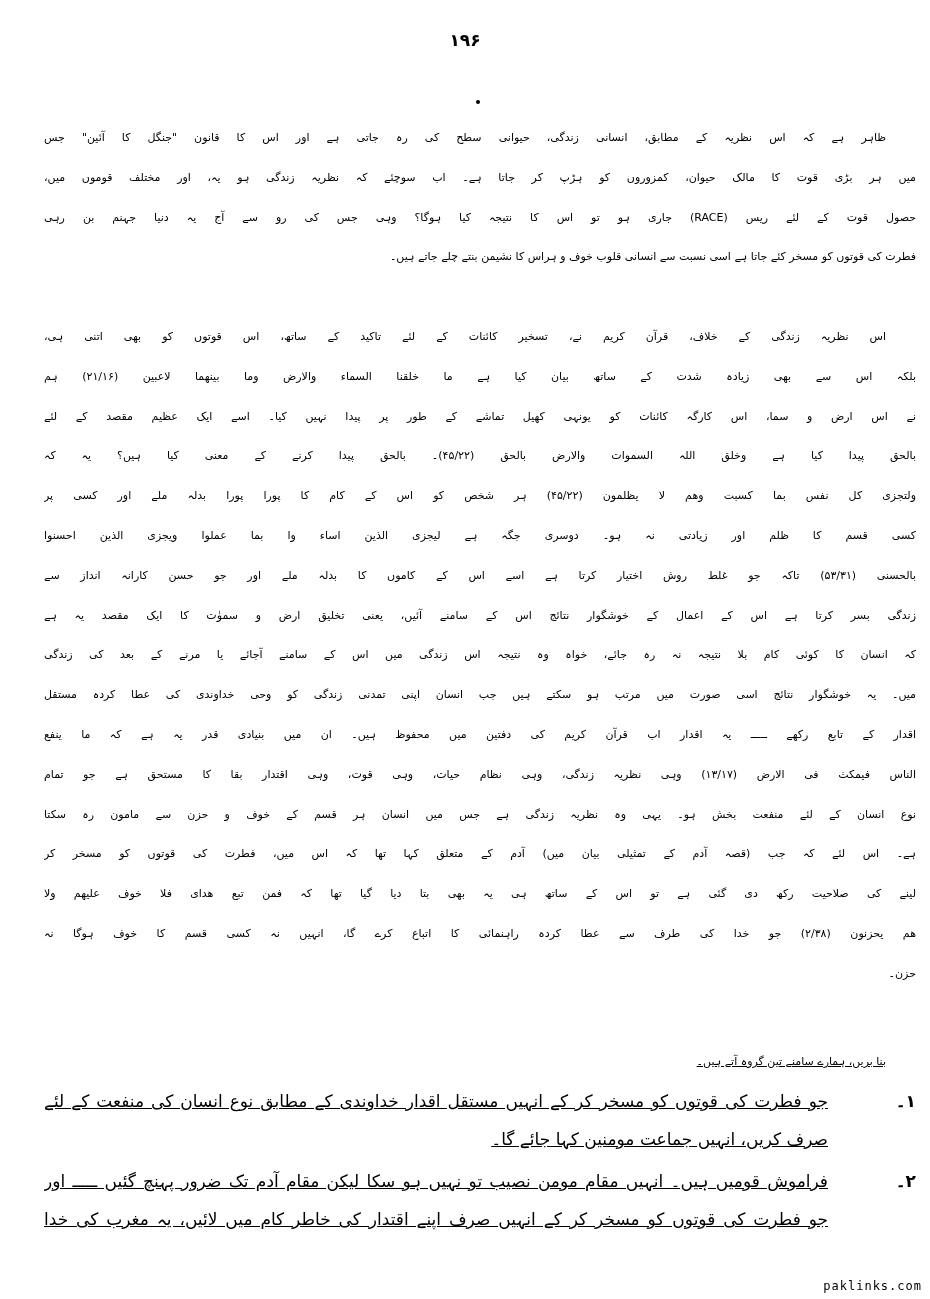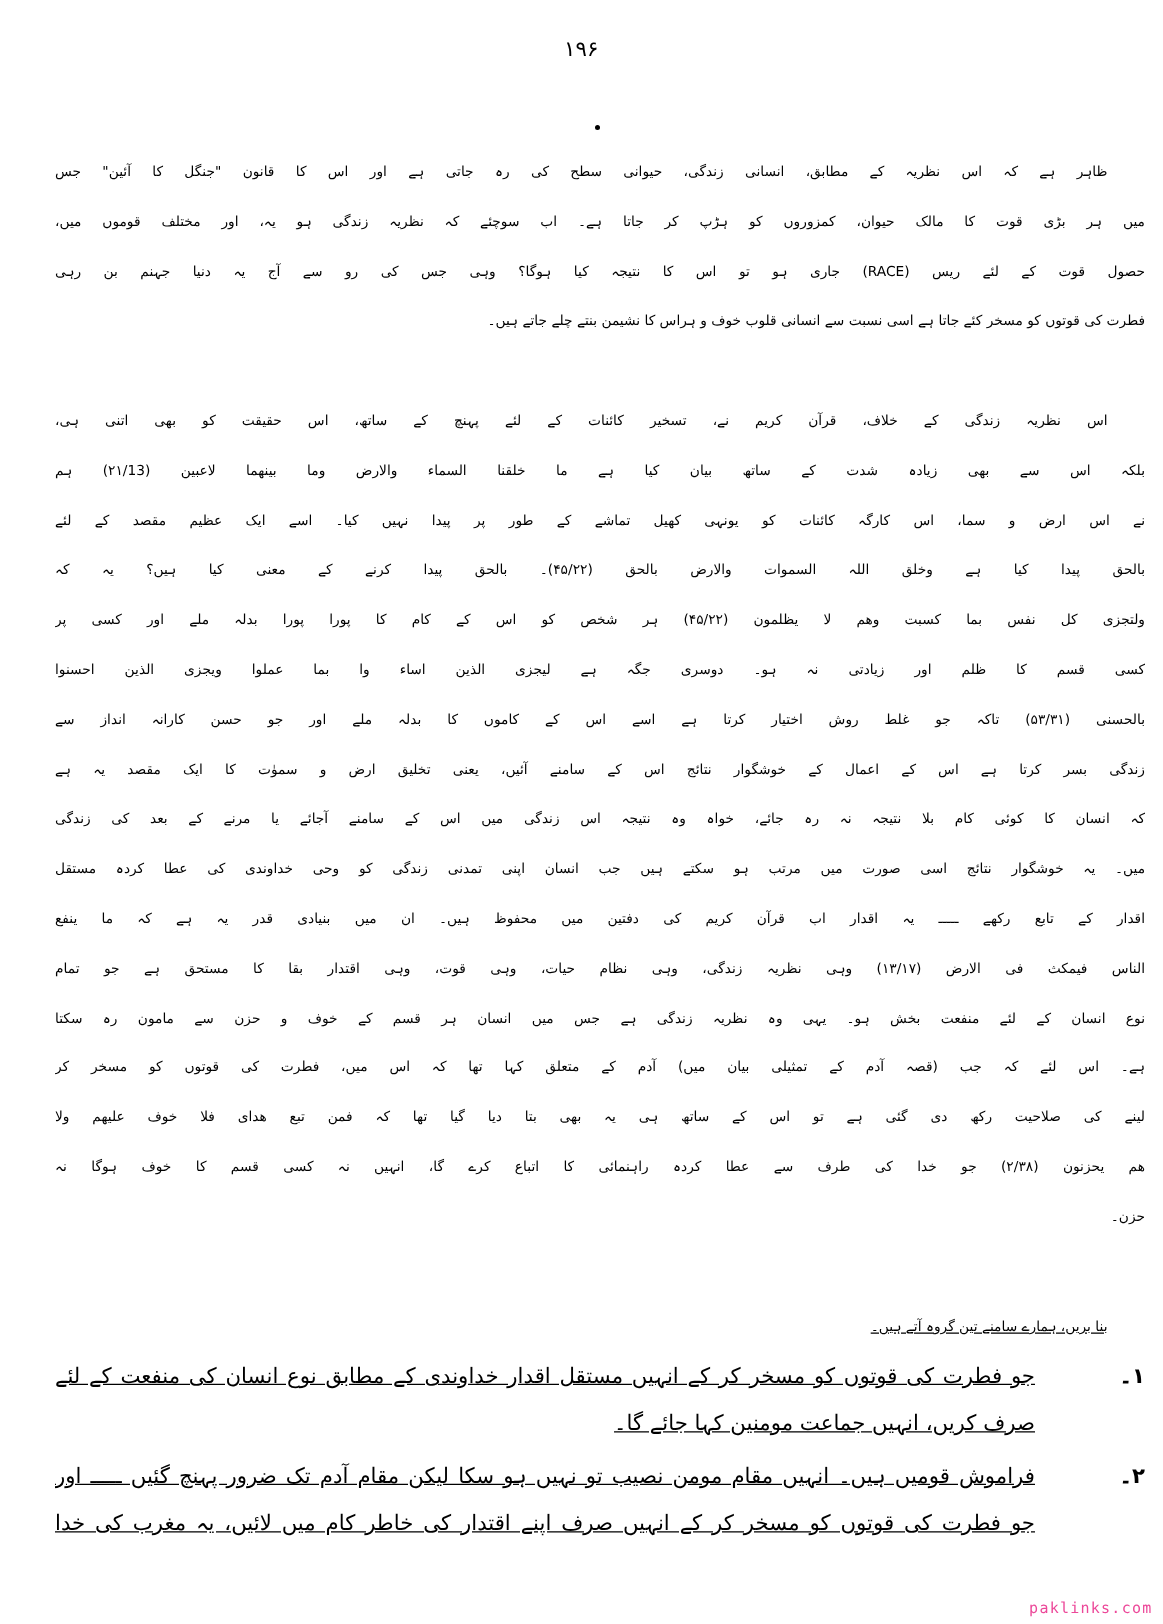--- a/index.html
+++ b/index.html
@@ -2,54 +2,54 @@
 <html><head>
   <meta charset="utf-8">
   <style>
     html, body { margin: 0; padding: 0; background: #ffffff; }
     body {
       width: 930px; height: 1299px; position: relative; overflow: hidden;
       font-family: "DejaVu Sans", sans-serif; color: #000;
     }
     .page-number {
       position: absolute; top: 30px; left: 0; width: 930px; text-align: center;
-      font-size: 17px; font-weight: normal;
+      font-size: 17px; font-weight: bold;
     }
     .dot { position: absolute; top: 100px; left: 476px; width: 4px; height: 4px; background:#000; border-radius: 50%; }
     .text-block {
       position: absolute; left: 44px; width: 872px; direction: rtl; text-align: justify;
       font-size: 11px; line-height: 39.8px;
     }
     .line { display: block; white-space: nowrap; overflow: hidden; text-align-last: justify; height: 39.8px; }
     .line.last { text-align-last: right; }
     .indent { padding-right: 30px; }
     .list-item { position: absolute; left: 44px; width: 872px; direction: rtl; font-size: 17px; line-height: 38px; }
     .list-num { position: absolute; right: 0; top: 0; font-weight: bold; }
     .list-body { margin-right: 88px; }
     .list-body .line { height: 38px; text-decoration: underline; }
     .footer-url {
       position: absolute; right: 8px; bottom: 6px; font-size: 12px; letter-spacing: 1px;
-      font-family: "DejaVu Sans Mono", monospace; color: #ec4899;
+      font-family: "DejaVu Sans Mono", monospace; color: #000000;
     }
   </style>
 </head>
 <body>
 
 <div class="page-number">۱۹۶</div>
 <div class="dot"></div>
 
 <div class="text-block" style="top:118px;" id="p1">
     <span class="line indent">ظاہر ہے کہ اس نظریہ کے مطابق، انسانی زندگی، حیوانی سطح کی رہ جاتی ہے اور اس کا قانون "جنگل کا آئین" جس</span>
     <span class="line">میں ہر بڑی قوت کا مالک حیوان، کمزوروں کو ہڑپ کر جاتا ہے۔ اب سوچئے کہ نظریہ زندگی ہو یہ، اور مختلف قوموں میں،</span>
     <span class="line">حصول قوت کے لئے ریس (RACE) جاری ہو تو اس کا نتیجہ کیا ہوگا؟ وہی جس کی رو سے آج یہ دنیا جہنم بن رہی</span>
     <span class="line last">فطرت کی قوتوں کو مسخر کئے جاتا ہے اسی نسبت سے انسانی قلوب خوف و ہراس کا نشیمن بنتے چلے جاتے ہیں۔</span>
   </div>
 <div class="text-block" style="top:317px;" id="p2">
-    <span class="line indent">اس نظریہ زندگی کے خلاف، قرآن کریم نے، تسخیر کائنات کے لئے پہنچ کے ساتھ، اس حقیقت کو بھی اتنی ہی،</span>
-    <span class="line">بلکہ اس سے بھی زیادہ شدت کے ساتھ بیان کیا ہے ما خلقنا السماء والارض وما بینھما لاعبین (۲۱/13) ہم</span>
+    <span class="line indent">اس نظریہ زندگی کے خلاف، قرآن کریم نے، تسخیر کائنات کے لئے تاکید کے ساتھ، اس قوتوں کو بھی اتنی ہی،</span>
+    <span class="line">بلکہ اس سے بھی زیادہ شدت کے ساتھ بیان کیا ہے ما خلقنا السماء والارض وما بینھما لاعبین (۲۱/۱۶) ہم</span>
     <span class="line">نے اس ارض و سما، اس کارگہ کائنات کو یونہی کھیل تماشے کے طور پر پیدا نہیں کیا۔ اسے ایک عظیم مقصد کے لئے</span>
     <span class="line">بالحق پیدا کیا ہے وخلق اللہ السموات والارض بالحق (۴۵/۲۲)۔ بالحق پیدا کرنے کے معنی کیا ہیں؟ یہ کہ</span>
     <span class="line">ولتجزی کل نفس بما کسبت وھم لا یظلمون (۴۵/۲۲) ہر شخص کو اس کے کام کا پورا پورا بدلہ ملے اور کسی پر</span>
     <span class="line">کسی قسم کا ظلم اور زیادتی نہ ہو۔ دوسری جگہ ہے لیجزی الذین اساء وا بما عملوا ویجزی الذین احسنوا</span>
     <span class="line">بالحسنی (۵۳/۳۱) تاکہ جو غلط روش اختیار کرتا ہے اسے اس کے کاموں کا بدلہ ملے اور جو حسن کارانہ انداز سے</span>
     <span class="line">زندگی بسر کرتا ہے اس کے اعمال کے خوشگوار نتائج اس کے سامنے آئیں، یعنی تخلیق ارض و سموٰت کا ایک مقصد یہ ہے</span>
     <span class="line">کہ انسان کا کوئی کام بلا نتیجہ نہ رہ جائے، خواہ وہ نتیجہ اس زندگی میں اس کے سامنے آجائے یا مرنے کے بعد کی زندگی</span>
     <span class="line">میں۔ یہ خوشگوار نتائج اسی صورت میں مرتب ہو سکتے ہیں جب انسان اپنی تمدنی زندگی کو وحی خداوندی کی عطا کردہ مستقل</span>
     <span class="line">اقدار کے تابع رکھے ـــــ یہ اقدار اب قرآن کریم کی دفتین میں محفوظ ہیں۔ ان میں بنیادی قدر یہ ہے کہ ما ینفع</span>
     <span class="line">الناس فیمکث فی الارض (۱۳/۱۷) وہی نظریہ زندگی، وہی نظام حیات، وہی قوت، وہی اقتدار بقا کا مستحق ہے جو تمام</span>

